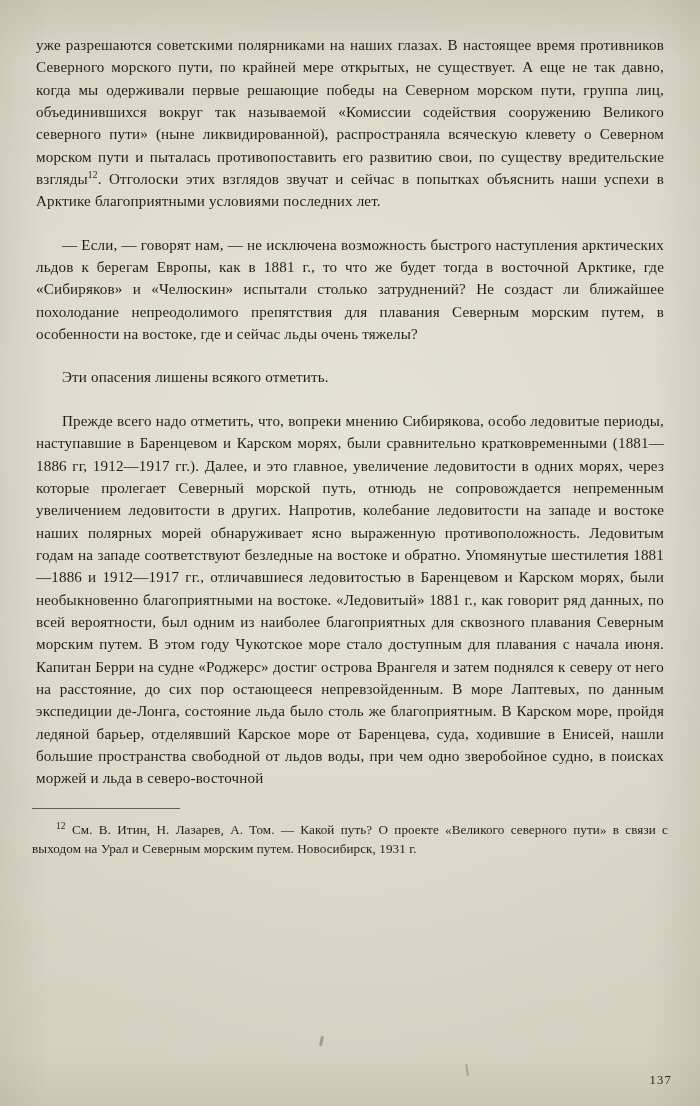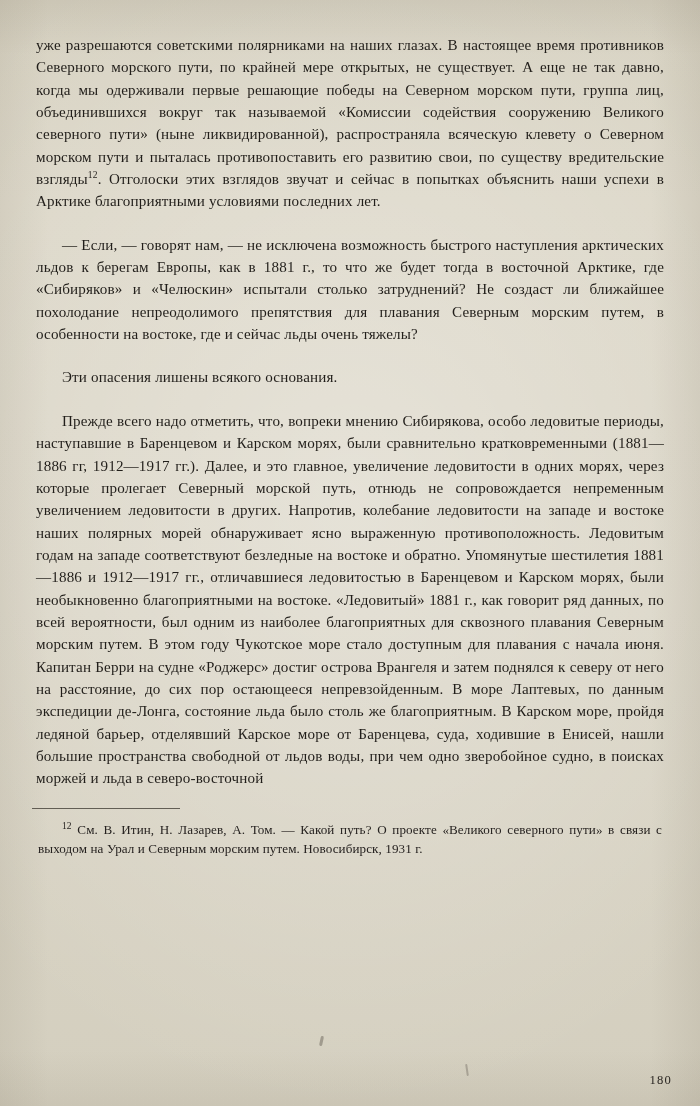--- a/index.html
+++ b/index.html
@@ -70,21 +70,21 @@
   }
   .footnotes {
     margin-top: 11px;
     font-size: 13.1px;
     line-height: 19.4px;
     text-align: justify;
     letter-spacing: 0.1px;
     color: #262220;
   }
   .footnotes p {
-    margin: 6px;
+    margin: 0;
   }
   .fn-first {
     text-indent: 24px;
   }
   .fn-marker {
     font-size: 9.5px;
     vertical-align: super;
     line-height: 0;
   }
   .fn-gap { height: 5px; }
@@ -130,34 +130,34 @@
     <div class="body-text">
 
       <p><span>уже разрешаются советскими полярниками на наших глазах. В настоящее время противников Северного морского пути, по крайней мере открытых, не существует. А еще не так давно, когда мы одерживали первые решающие победы на Северном морском пути, группа лиц, объединившихся вокруг так называемой «Комиссии содействия сооружению Великого северного пути» (ныне ликвидированной), распространяла всяческую клевету о Северном морском пути и пыталась противопоставить его развитию свои, по существу вредительские взгляды</span><sup>12</sup><span>. Отголоски этих взглядов звучат и сейчас в попытках объяснить наши успехи в Арктике благоприятными условиями последних лет.</span></p>
 
       <div class="gap-md"></div>
 
       <p class="p-dash">— Если, — говорят нам, — не исключена возможность быстрого наступления арктических льдов к берегам Европы, как в 1881 г., то что же будет тогда в восточной Арктике, где «Сибиряков» и «Челюскин» испытали столько затруднений? Не создаст ли ближайшее похолодание непреодолимого препятствия для плавания Северным морским путем, в особенности на востоке, где и сейчас льды очень тяжелы?</p>
 
       <div class="gap-md"></div>
 
-      <p class="p-indent">Эти опасения лишены всякого основания.</p>
+      <p class="p-indent">Эти опасения лишены всякого отметить.</p>
 
       <div class="gap-md"></div>
 
       <p class="p-indent">Прежде всего надо отметить, что, вопреки мнению Сибирякова, особо ледовитые периоды, наступавшие в Баренцевом и Карском морях, были сравнительно кратковременными (1881—1886 гг, 1912—1917 гг.). Далее, и это главное, увеличение ледовитости в одних морях, через которые пролегает Северный морской путь, отнюдь не сопровождается непременным увеличением ледовитости в других. Напротив, колебание ледовитости на западе и востоке наших полярных морей обнаруживает ясно выраженную противоположность. Ледовитым годам на западе соответствуют безледные на востоке и обратно. Упомянутые шестилетия 1881—1886 и 1912—1917 гг., отличавшиеся ледовитостью в Баренцевом и Карском морях, были необыкновенно благоприятными на востоке. «Ледовитый» 1881 г., как говорит ряд данных, по всей вероятности, был одним из наиболее благоприятных для сквозного плавания Северным морским путем. В этом году Чукотское море стало доступным для плавания с начала июня. Капитан Берри на судне «Роджерс» достиг острова Врангеля и затем поднялся к северу от него на расстояние, до сих пор остающееся непревзойденным. В море Лаптевых, по данным экспедиции де-Лонга, состояние льда было столь же благоприятным. В Карском море, пройдя ледяной барьер, отделявший Карское море от Баренцева, суда, ходившие в Енисей, нашли большие пространства свободной от льдов воды, при чем одно зверобойное судно, в поисках моржей и льда в северо-восточной</p>
 
     </div>
 
     <div class="footnote-rule"></div>
 
     <div class="footnotes">
       <p class="fn-first"><span class="fn-marker">12</span> <span>См. В. Итин, Н. Лазарев, А. Том. — Какой путь? О проекте «Великого северного пути» в связи с выходом на Урал и Северным морским путем. Новосибирск, 1931 г.</span></p>
       <div class="fn-gap"></div>
     </div>
 
   </div>
 
   <div class="smudge-a"></div>
   <div class="smudge-b"></div>
 
-  <div class="page-number">180</div>
+  <div class="page-number">137</div>
 </div>
 
 </body></html>

